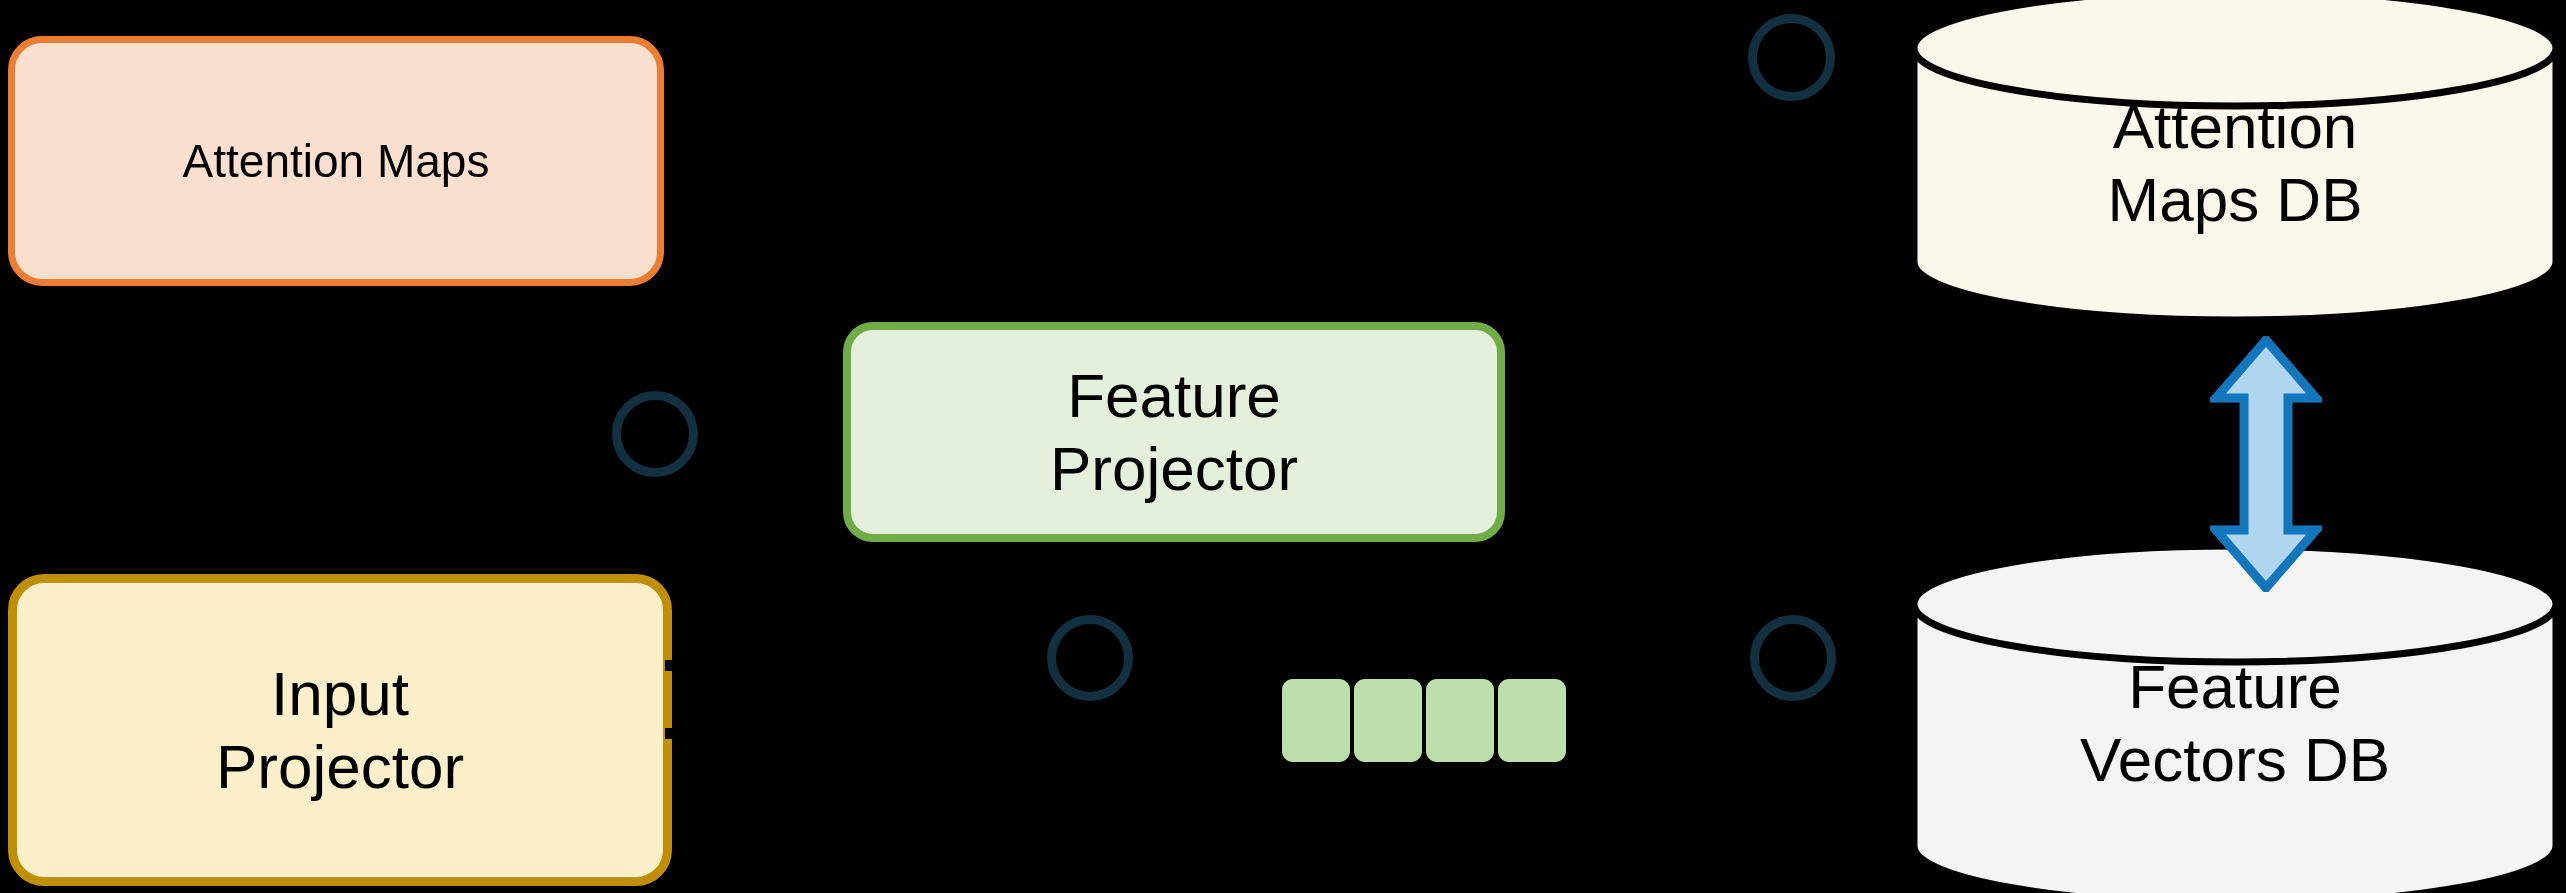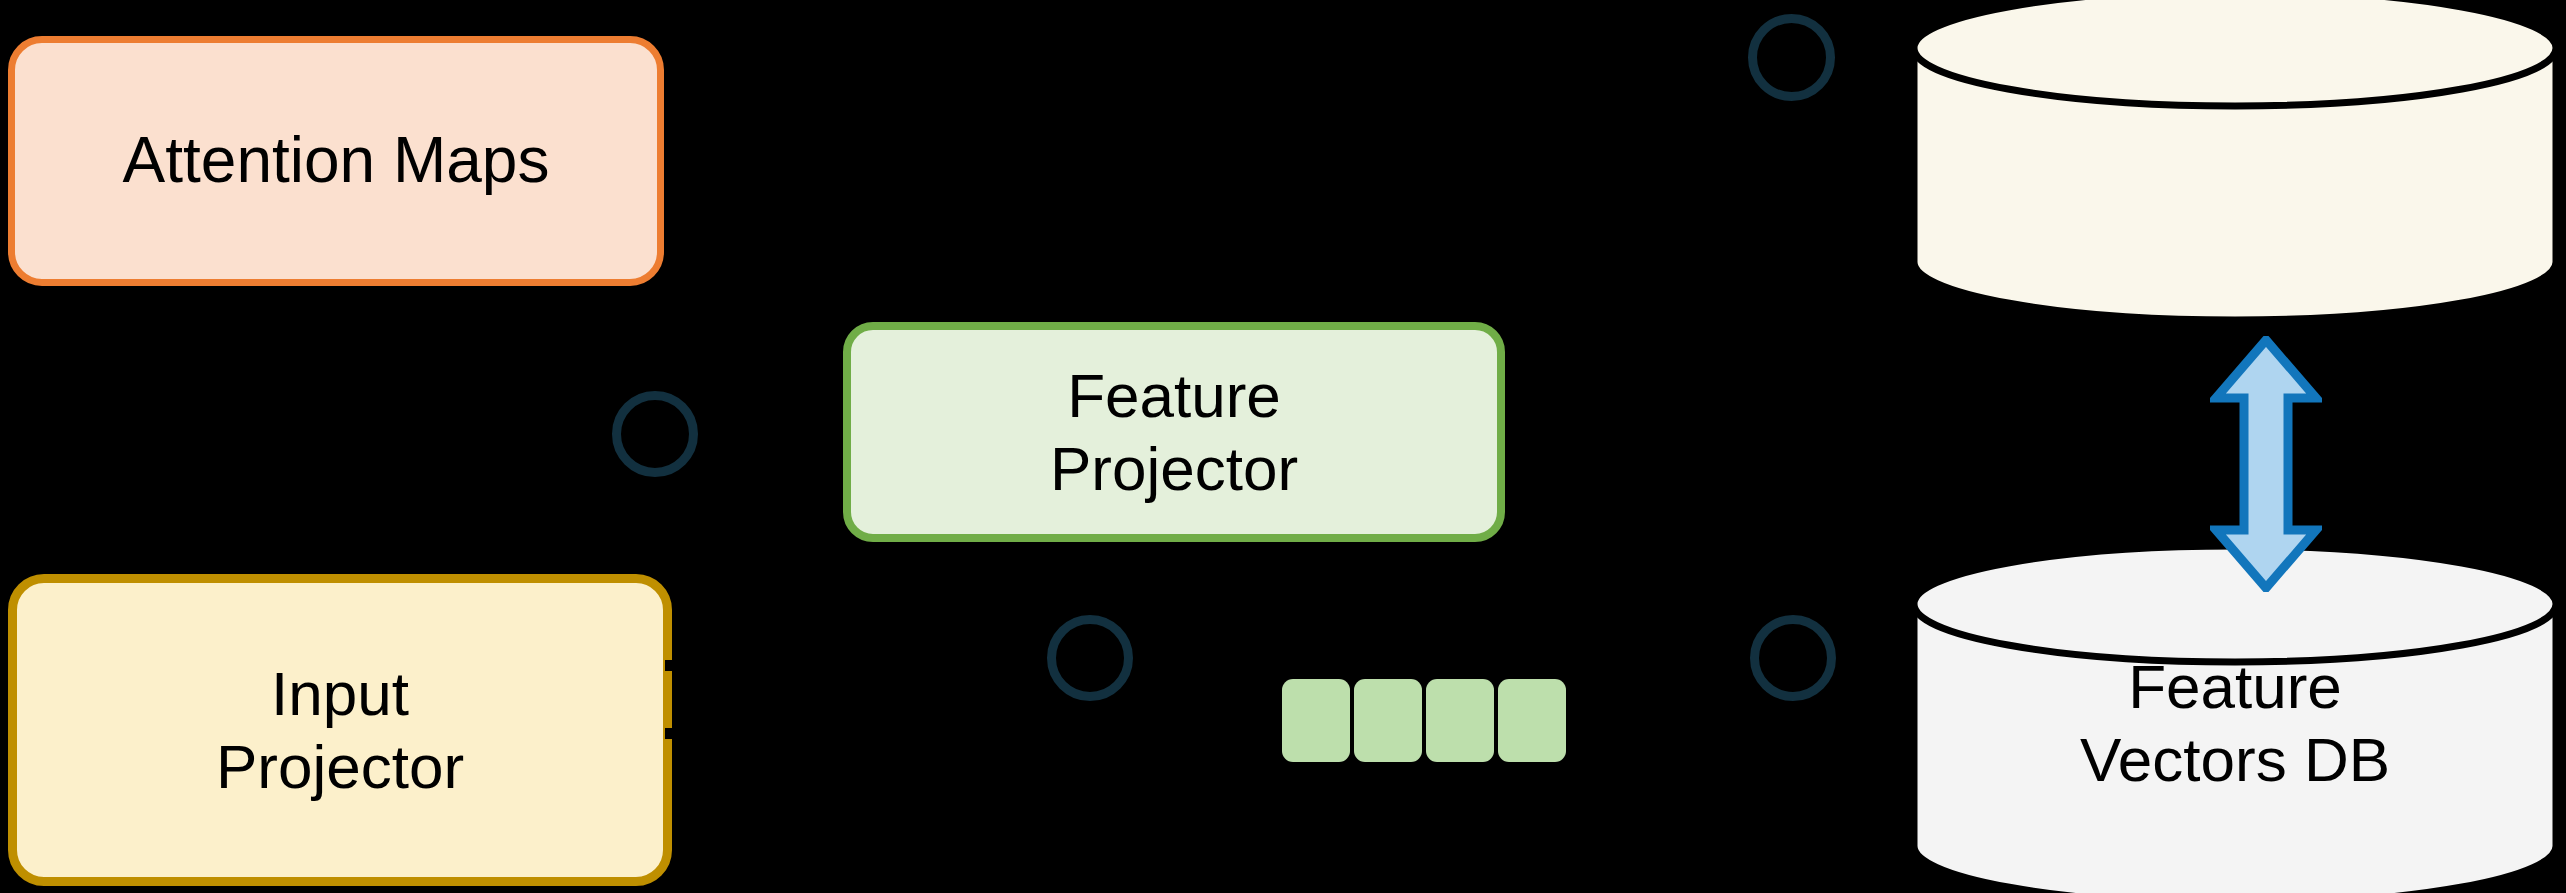--- a/index.html
+++ b/index.html
@@ -32,21 +32,21 @@
   }
 
   #box-attention-maps {
     left: 8px;
     top: 36px;
     width: 656px;
     height: 250px;
     background: #FBE0CF;
     border: 7px solid #ED7D31;
     border-radius: 34px;
-    font-size: 64px;
+    font-size: 46px;
     text-align: right;
   }
 
   #box-input-embedding {
     left: 8px;
     top: 574px;
     width: 664px;
     height: 312px;
     background: #FCF0CB;
     border: 9px solid #BF8F00;
@@ -141,20 +141,22 @@
   <div class="ring" style="left:1748px; top:14px;  width:87px; height:87px;"></div>
   <div class="ring" style="left:612px;  top:391px; width:86px; height:86px;"></div>
   <div class="ring" style="left:1047px; top:615px; width:86px; height:86px;"></div>
   <div class="ring" style="left:1750px; top:615px; width:86px; height:86px;"></div>
 
   <div class="cylinder" id="cyl-attention-maps-db" style="left:1908px; top:-10px; width:654px; height:330px;">
     <svg width="654" height="330" viewBox="0 0 654 330">
       <path d="M6,58 L6,272 A 321 58 0 0 0 648 272 L648,58 Z" fill="#FAF7EB" stroke="#000000" stroke-width="7"></path>
       <ellipse cx="327" cy="58" rx="321" ry="58" fill="#FAF7EB" stroke="#000000" stroke-width="7"></ellipse>
     </svg>
+    <div class="cyl-label" style="top:100px;">Attention
+Maps DB</div>
   </div>
 
   <div class="cylinder" id="cyl-feature-vectors-db" style="left:1908px; top:546px; width:654px; height:360px;">
     <svg width="654" height="360" viewBox="0 0 654 360">
       <path d="M6,58 L6,300 A 321 58 0 0 0 648 300 L648,58 Z" fill="#F4F4F4" stroke="#000000" stroke-width="7"></path>
       <ellipse cx="327" cy="58" rx="321" ry="58" fill="#F4F4F4" stroke="#000000" stroke-width="7"></ellipse>
     </svg>
     <div class="cyl-label" style="top:104px;">Feature
 Vectors DB</div>
   </div>

